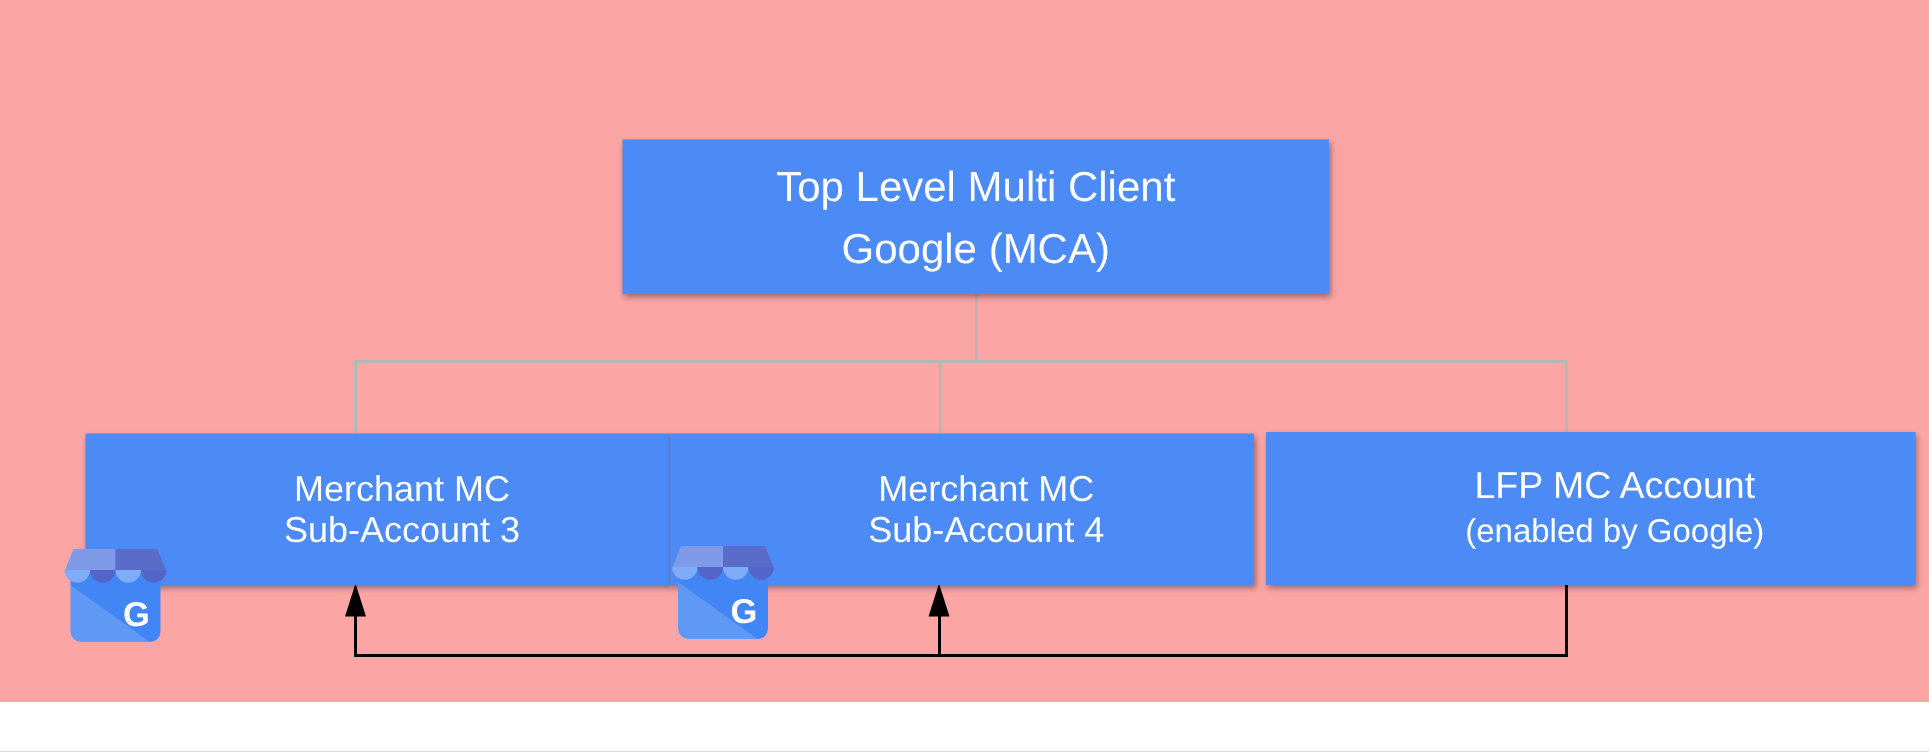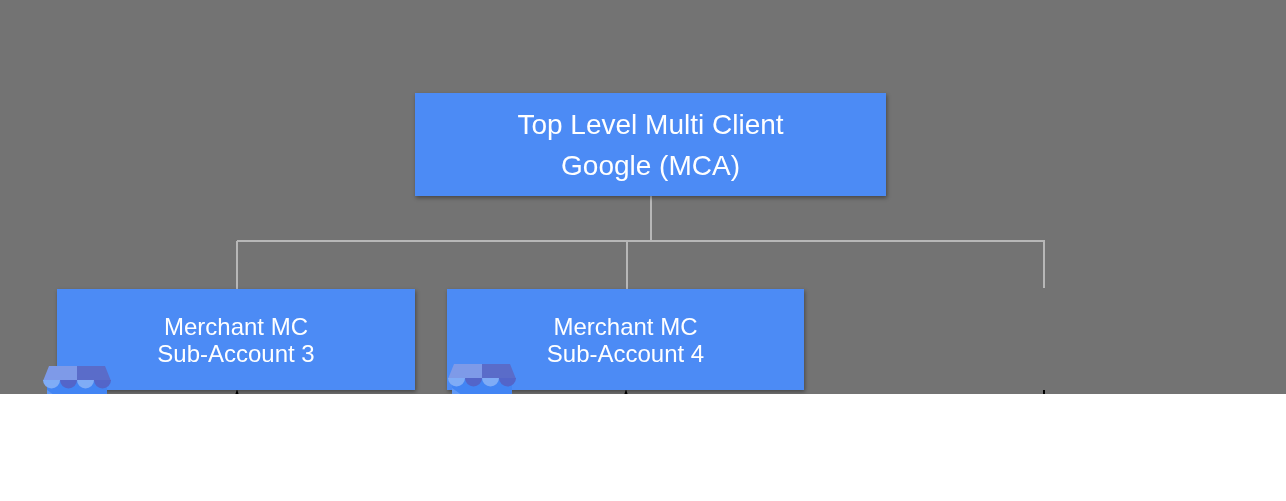--- a/index.html
+++ b/index.html
@@ -4,22 +4,22 @@
 <style>
   html, body {
     margin: 0;
     padding: 0;
     background: #ffffff;
     font-family: "Liberation Sans", "DejaVu Sans", sans-serif;
   }
   .canvas {
     position: relative;
     width: 1286px;
-    height: 394px;
-    background: #737373;
+    height: 468px;
+    background: #fca5a5;
     overflow: hidden;
   }
   svg.connectors {
     position: absolute;
     left: 0;
     top: 0;
     z-index: 1;
   }
   .gray-line {
     stroke: var(--tree-connector, #B7B7B7);
@@ -53,20 +53,21 @@
     left: 415px;
     top: 93px;
     width: 471px;
     height: 103px;
     font-size: 28px;
     line-height: 41px;
   }
   .node.child {
     font-size: 24px;
     line-height: 27px;
+    padding-left: 32px;
   }
   .node.child1 { left: 57px;  top: 289px; width: 358px; height: 101px; }
   .node.child2 { left: 447px; top: 289px; width: 357px; height: 101px; }
   .node.child3 { left: 844px; top: 288px; width: 401px; height: 102px; font-size: 25px; line-height: 30px; }
   .node.child3 .sub {
     font-size: 22px;
   }
   .gbp-icon {
     position: absolute;
     z-index: 3;
@@ -99,20 +100,24 @@
   <div class="node child child1">
     <span>Merchant MC</span>
     <span>Sub-Account 3</span>
   </div>
 
   <div class="node child child2">
     <span>Merchant MC</span>
     <span>Sub-Account 4</span>
   </div>
 
+  <div class="node child child3">
+    <span>LFP MC Account</span>
+    <span class="sub">(enabled by Google)</span>
+  </div>
 
   <svg class="gbp-icon icon1" viewBox="0 0 70 64">
     <rect x="5" y="12" width="60" height="50" rx="7" fill="var(--icon-body, #4285F4)"></rect>
     <path d="M5 24 L58 62 L12 62 Q5 62 5 55 Z" fill="#FFFFFF" opacity="0.16"></path>
     <path d="M7 0 L35 0 L35 15 L1 15 Z" fill="var(--icon-band-left, #7E9AE8)"></path>
     <path d="M35 0 L63 0 L69 15 L35 15 Z" fill="var(--icon-band-right, #5A6CC9)"></path>
     <path d="M1 14 H18 A8.5 8.5 0 0 1 1 14 Z" fill="var(--icon-scallop-light, #7FACF6)"></path>
     <path d="M18 14 H35 A8.5 8.5 0 0 1 18 14 Z" fill="var(--icon-scallop-dark, #5365C9)"></path>
     <path d="M35 14 H52 A8.5 8.5 0 0 1 35 14 Z" fill="var(--icon-scallop-light, #7FACF6)"></path>
     <path d="M52 14 H69 A8.5 8.5 0 0 1 52 14 Z" fill="var(--icon-scallop-dark, #5365C9)"></path>

